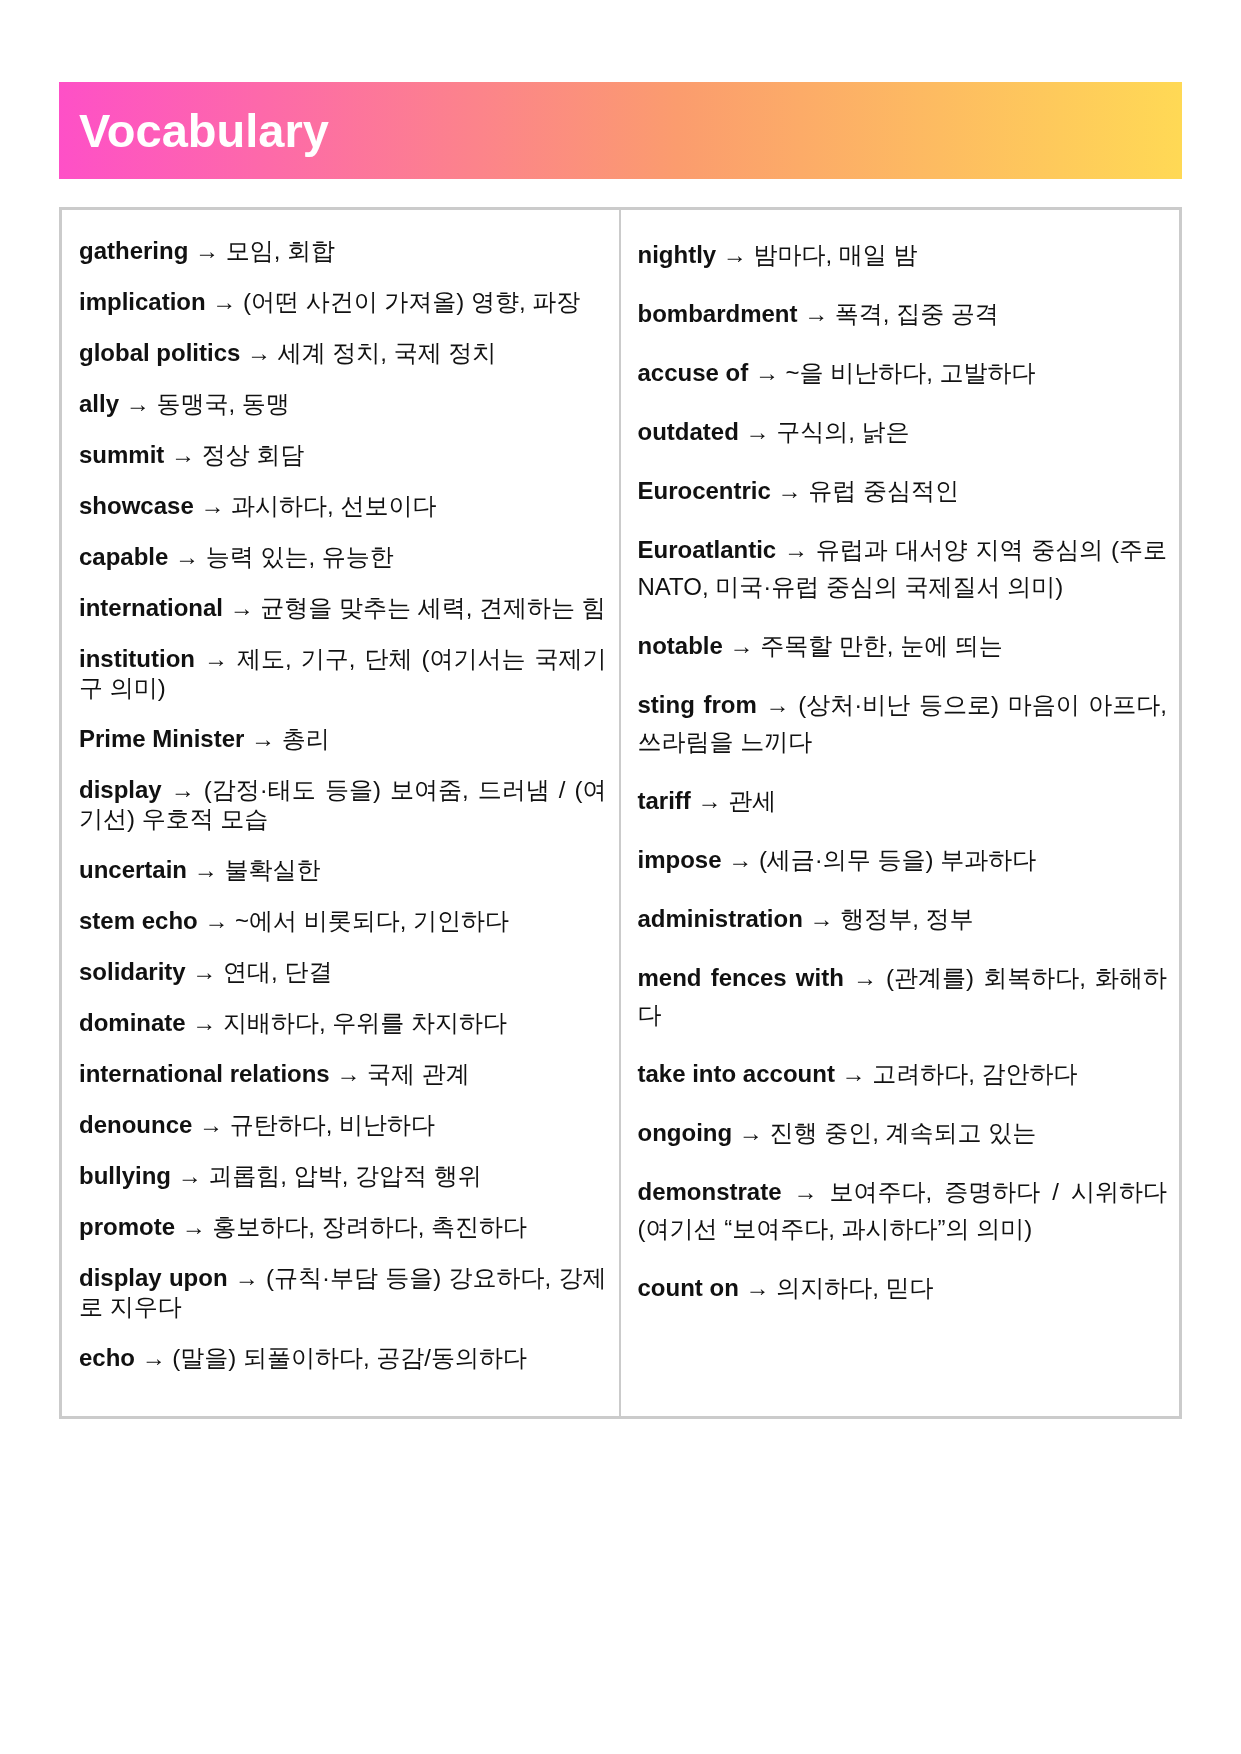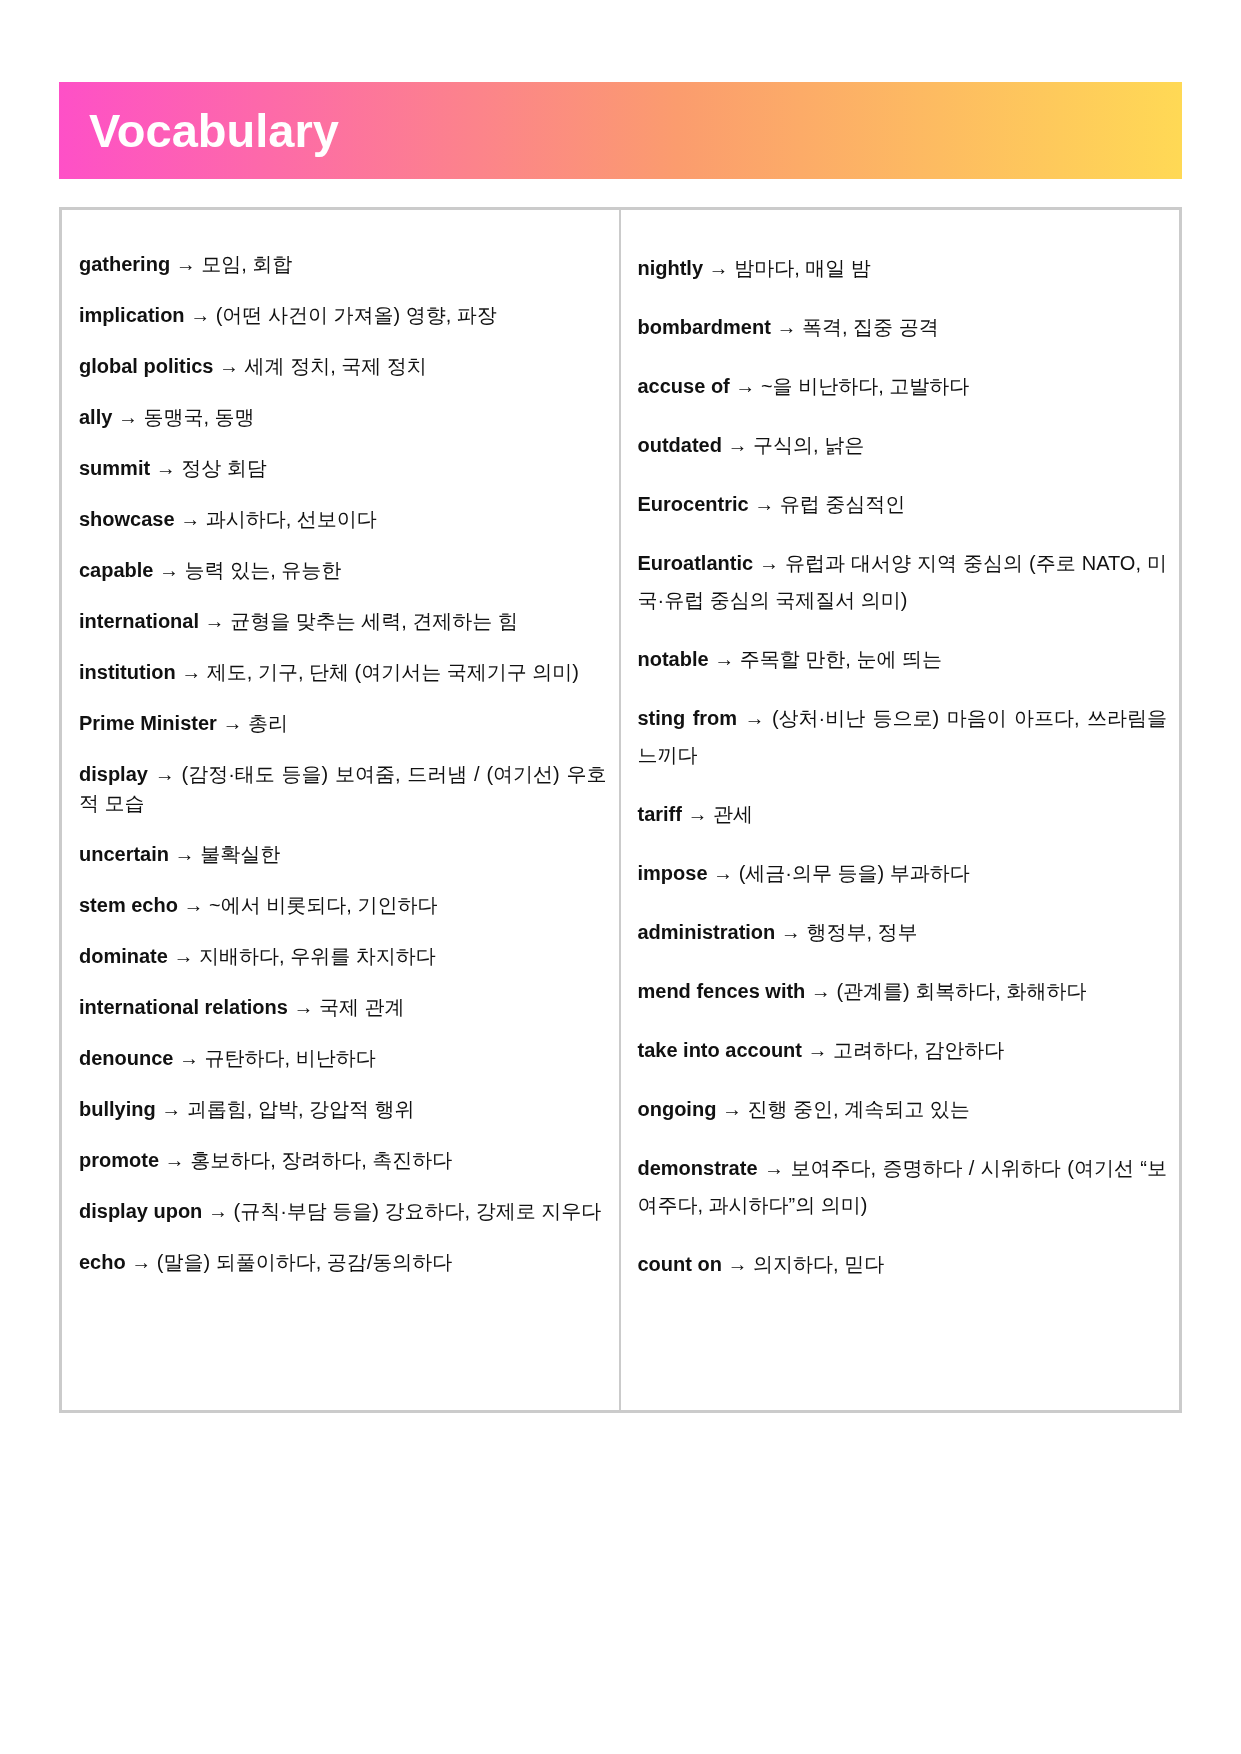--- a/index.html
+++ b/index.html
@@ -17,21 +17,21 @@
   .title-bar {
     margin: 82px 59px 0 59px;
     height: 97px;
     display: flex;
     align-items: center;
     padding-left: 17px;
     box-sizing: border-box;
     background: linear-gradient(90deg, #fe50c7 0%, #fb9c6e 55%, #ffd955 100%);
   }
   .title-bar h1 {
-    margin: 13px;
+    margin: 3px;
     font-size: 47px;
     font-weight: 700;
     color: #ffffff;
     line-height: 1;
   }
   .vocab-box {
     margin: 28px 59px 0 59px;
     border: 3px solid #cbcbcb;
     background: #ffffff;
     display: flex;
@@ -40,22 +40,22 @@
     min-height: 1206px;
   }
   .col {
     width: 50%;
     box-sizing: border-box;
     padding: 26px 12px 22px 17px;
     text-align: justify;
   }
   .col-left { border-right: 2px solid #cbcbcb; }
   p.entry {
-    margin: 14px 0 22px 0;
-    font-size: 20px;
+    margin: 0 0 22px 0;
+    font-size: 24px;
   }
   .col-left p.entry { line-height: 29px; }
   .col-right p.entry { line-height: 37px; }
   .term { font-weight: 700; }
   .arrow { font-weight: 400; }
   .def { font-weight: 400; }
 </style>
 </head>
 <body style="color: rgb(17, 17, 17);">
 
@@ -71,20 +71,21 @@
       <p class="entry"><b class="term">ally</b><span class="arrow"> → </span><span class="def">동맹국, 동맹</span></p>
       <p class="entry"><b class="term">summit</b><span class="arrow"> → </span><span class="def">정상 회담</span></p>
       <p class="entry"><b class="term">showcase</b><span class="arrow"> → </span><span class="def">과시하다, 선보이다</span></p>
       <p class="entry"><b class="term">capable</b><span class="arrow"> → </span><span class="def">능력 있는, 유능한</span></p>
       <p class="entry"><b class="term">international</b><span class="arrow"> → </span><span class="def">균형을 맞추는 세력, 견제하는 힘</span></p>
       <p class="entry"><b class="term">institution</b><span class="arrow"> → </span><span class="def">제도, 기구, 단체 (여기서는 국제기구 의미)</span></p>
       <p class="entry"><b class="term">Prime Minister</b><span class="arrow"> → </span><span class="def">총리</span></p>
       <p class="entry"><b class="term">display</b><span class="arrow"> → </span><span class="def">(감정·태도 등을) 보여줌, 드러냄 / (여기선) 우호적 모습</span></p>
       <p class="entry"><b class="term">uncertain</b><span class="arrow"> → </span><span class="def">불확실한</span></p>
       <p class="entry"><b class="term">stem echo</b><span class="arrow"> → </span><span class="def">~에서 비롯되다, 기인하다</span></p>
+      <p class="entry"><b class="term">solidarity</b><span class="arrow"> → </span><span class="def">연대, 단결</span></p>
       <p class="entry"><b class="term">dominate</b><span class="arrow"> → </span><span class="def">지배하다, 우위를 차지하다</span></p>
       <p class="entry"><b class="term">international relations</b><span class="arrow"> → </span><span class="def">국제 관계</span></p>
       <p class="entry"><b class="term">denounce</b><span class="arrow"> → </span><span class="def">규탄하다, 비난하다</span></p>
       <p class="entry"><b class="term">bullying</b><span class="arrow"> → </span><span class="def">괴롭힘, 압박, 강압적 행위</span></p>
       <p class="entry"><b class="term">promote</b><span class="arrow"> → </span><span class="def">홍보하다, 장려하다, 촉진하다</span></p>
       <p class="entry"><b class="term">display upon</b><span class="arrow"> → </span><span class="def">(규칙·부담 등을) 강요하다, 강제로 지우다</span></p>
       <p class="entry"><b class="term">echo</b><span class="arrow"> → </span><span class="def">(말을) 되풀이하다, 공감/동의하다</span></p>
     </section>
   <section class="col col-right">
       <p class="entry"><b class="term">nightly</b><span class="arrow"> → </span><span class="def">밤마다, 매일 밤</span></p>

